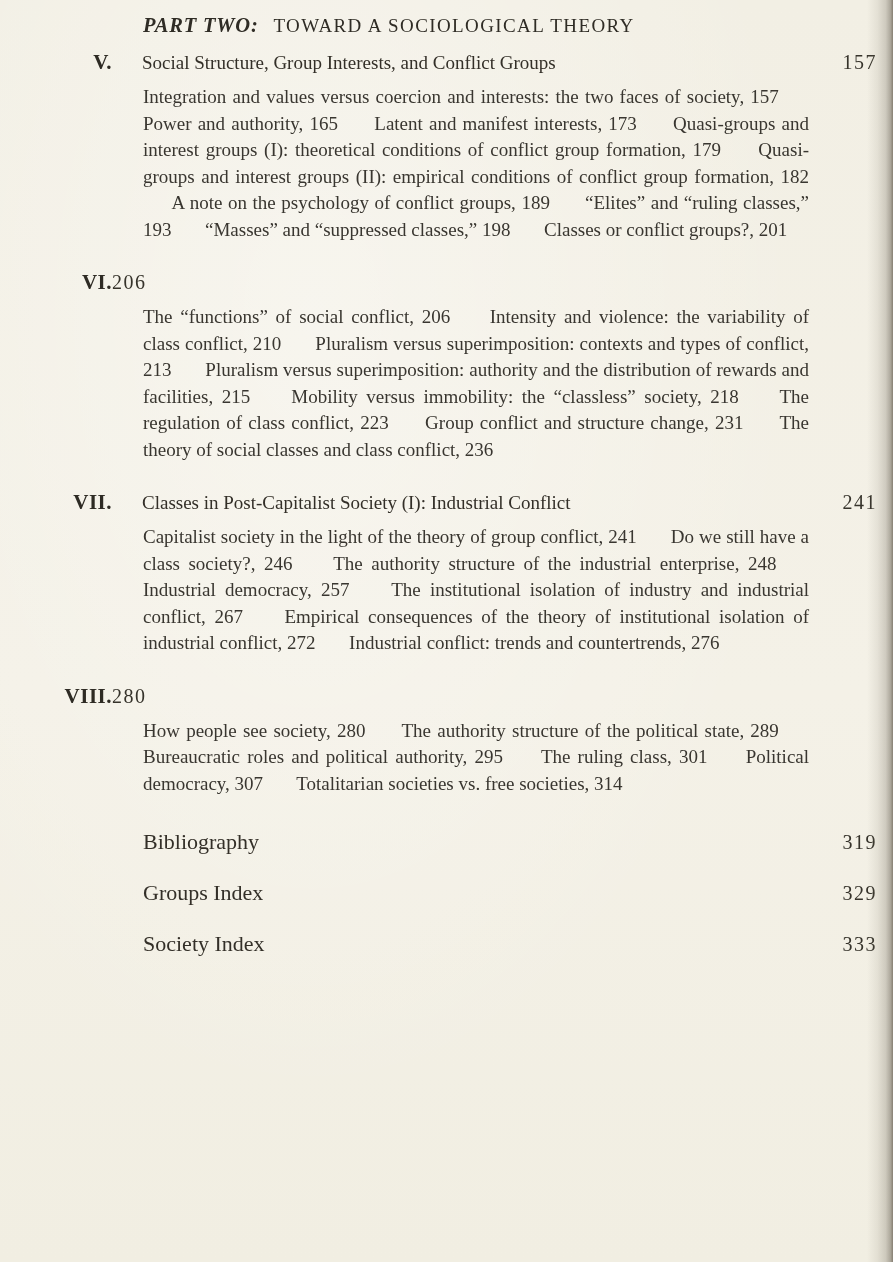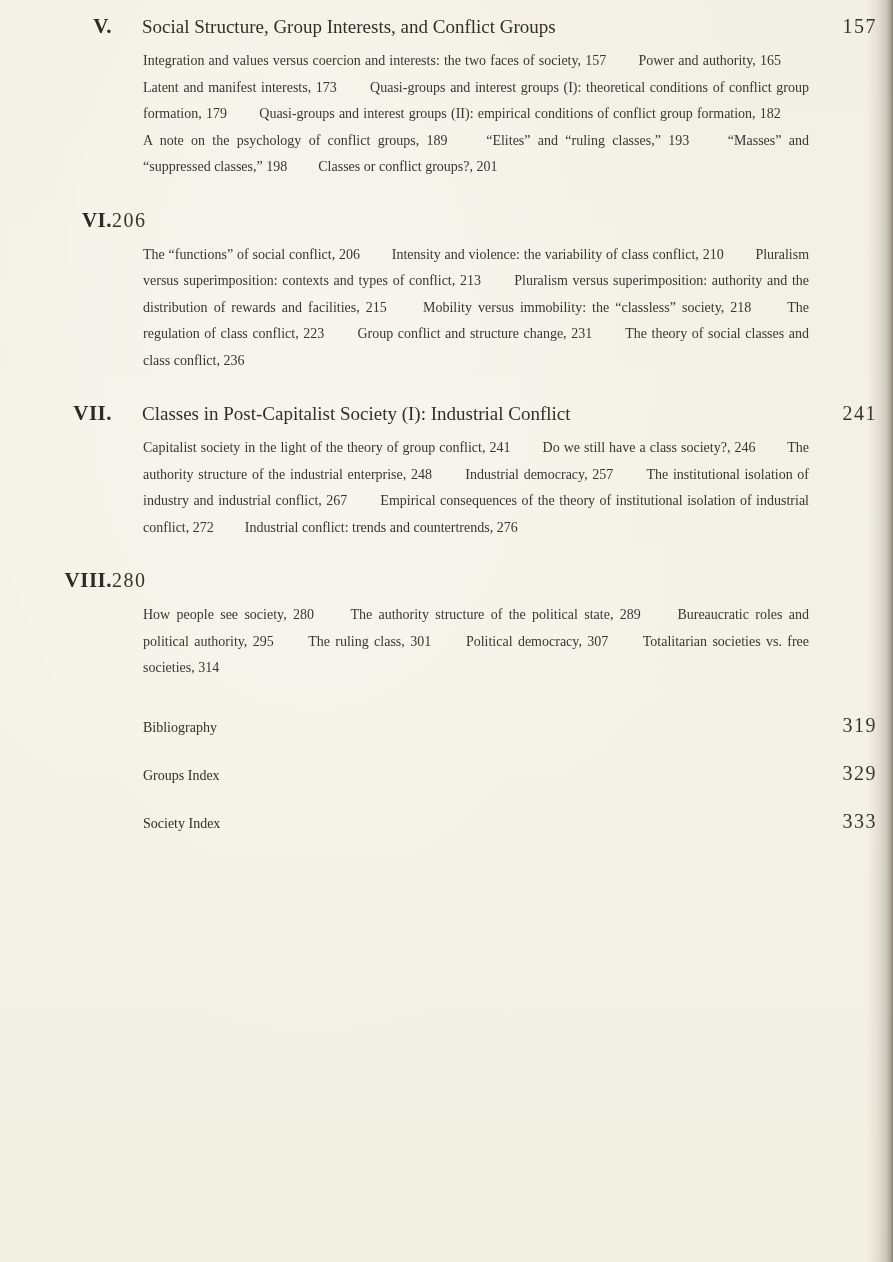--- a/index.html
+++ b/index.html
@@ -66,41 +66,45 @@
   .chapter-page {
     font-size: 20px;
     letter-spacing: 1.5px;
     color: #36332b;
     flex: 0 0 auto;
   }
   .chapter-topics {
     margin: 9px 0 0 143px;
     width: 666px;
     text-align: justify;
-    font-size: 14px;
+    font-size: 19px;
     line-height: 26.5px;
     color: #393630;
   }
   .gap { display: inline-block; width: 24px; }
 
   
   .back-matter { margin-top: 6px; }
   .back-row {
     display: flex;
     align-items: baseline;
     margin: 25px 16px 0 143px;
   }
   .back-row:first-child { margin-top: 32px; }
-  .back-title { flex: 1 1 auto; font-size: 14px; color: #332f28; }
+  .back-title { flex: 1 1 auto; font-size: 22px; color: #332f28; }
   .back-page { flex: 0 0 auto; font-size: 20px; letter-spacing: 1.5px; color: #36332b; }
 </style>
 </head>
 <body>
 
 <header class="part-header">
+  <div class="header-line">
+    <span class="part-label">PART TWO:</span>
+    <span>TOWARD A SOCIOLOGICAL THEORY</span>
+  </div>
 </header>
 
 <main id="chapters">
   <section class="chapter">
     <div class="chapter-head">
       <span class="chapter-num">V.</span>
       <span class="chapter-title">Social Structure, Group Interests, and Conflict Groups</span>
       <span class="chapter-page">157</span>
     </div>
     <p class="chapter-topics"><span>Integration and values versus coercion and interests: the two faces of society, 157</span> <span class="gap"></span> <span>Power and authority, 165</span> <span class="gap"></span> <span>Latent and manifest interests, 173</span> <span class="gap"></span> <span>Quasi-groups and interest groups (I): theoretical conditions of conflict group formation, 179</span> <span class="gap"></span> <span>Quasi-groups and interest groups (II): empirical conditions of conflict group formation, 182</span> <span class="gap"></span> <span>A note on the psychology of conflict groups, 189</span> <span class="gap"></span> <span>“Elites” and “ruling classes,” 193</span> <span class="gap"></span> <span>“Masses” and “suppressed classes,” 198</span> <span class="gap"></span> <span>Classes or conflict groups?, 201</span></p>

